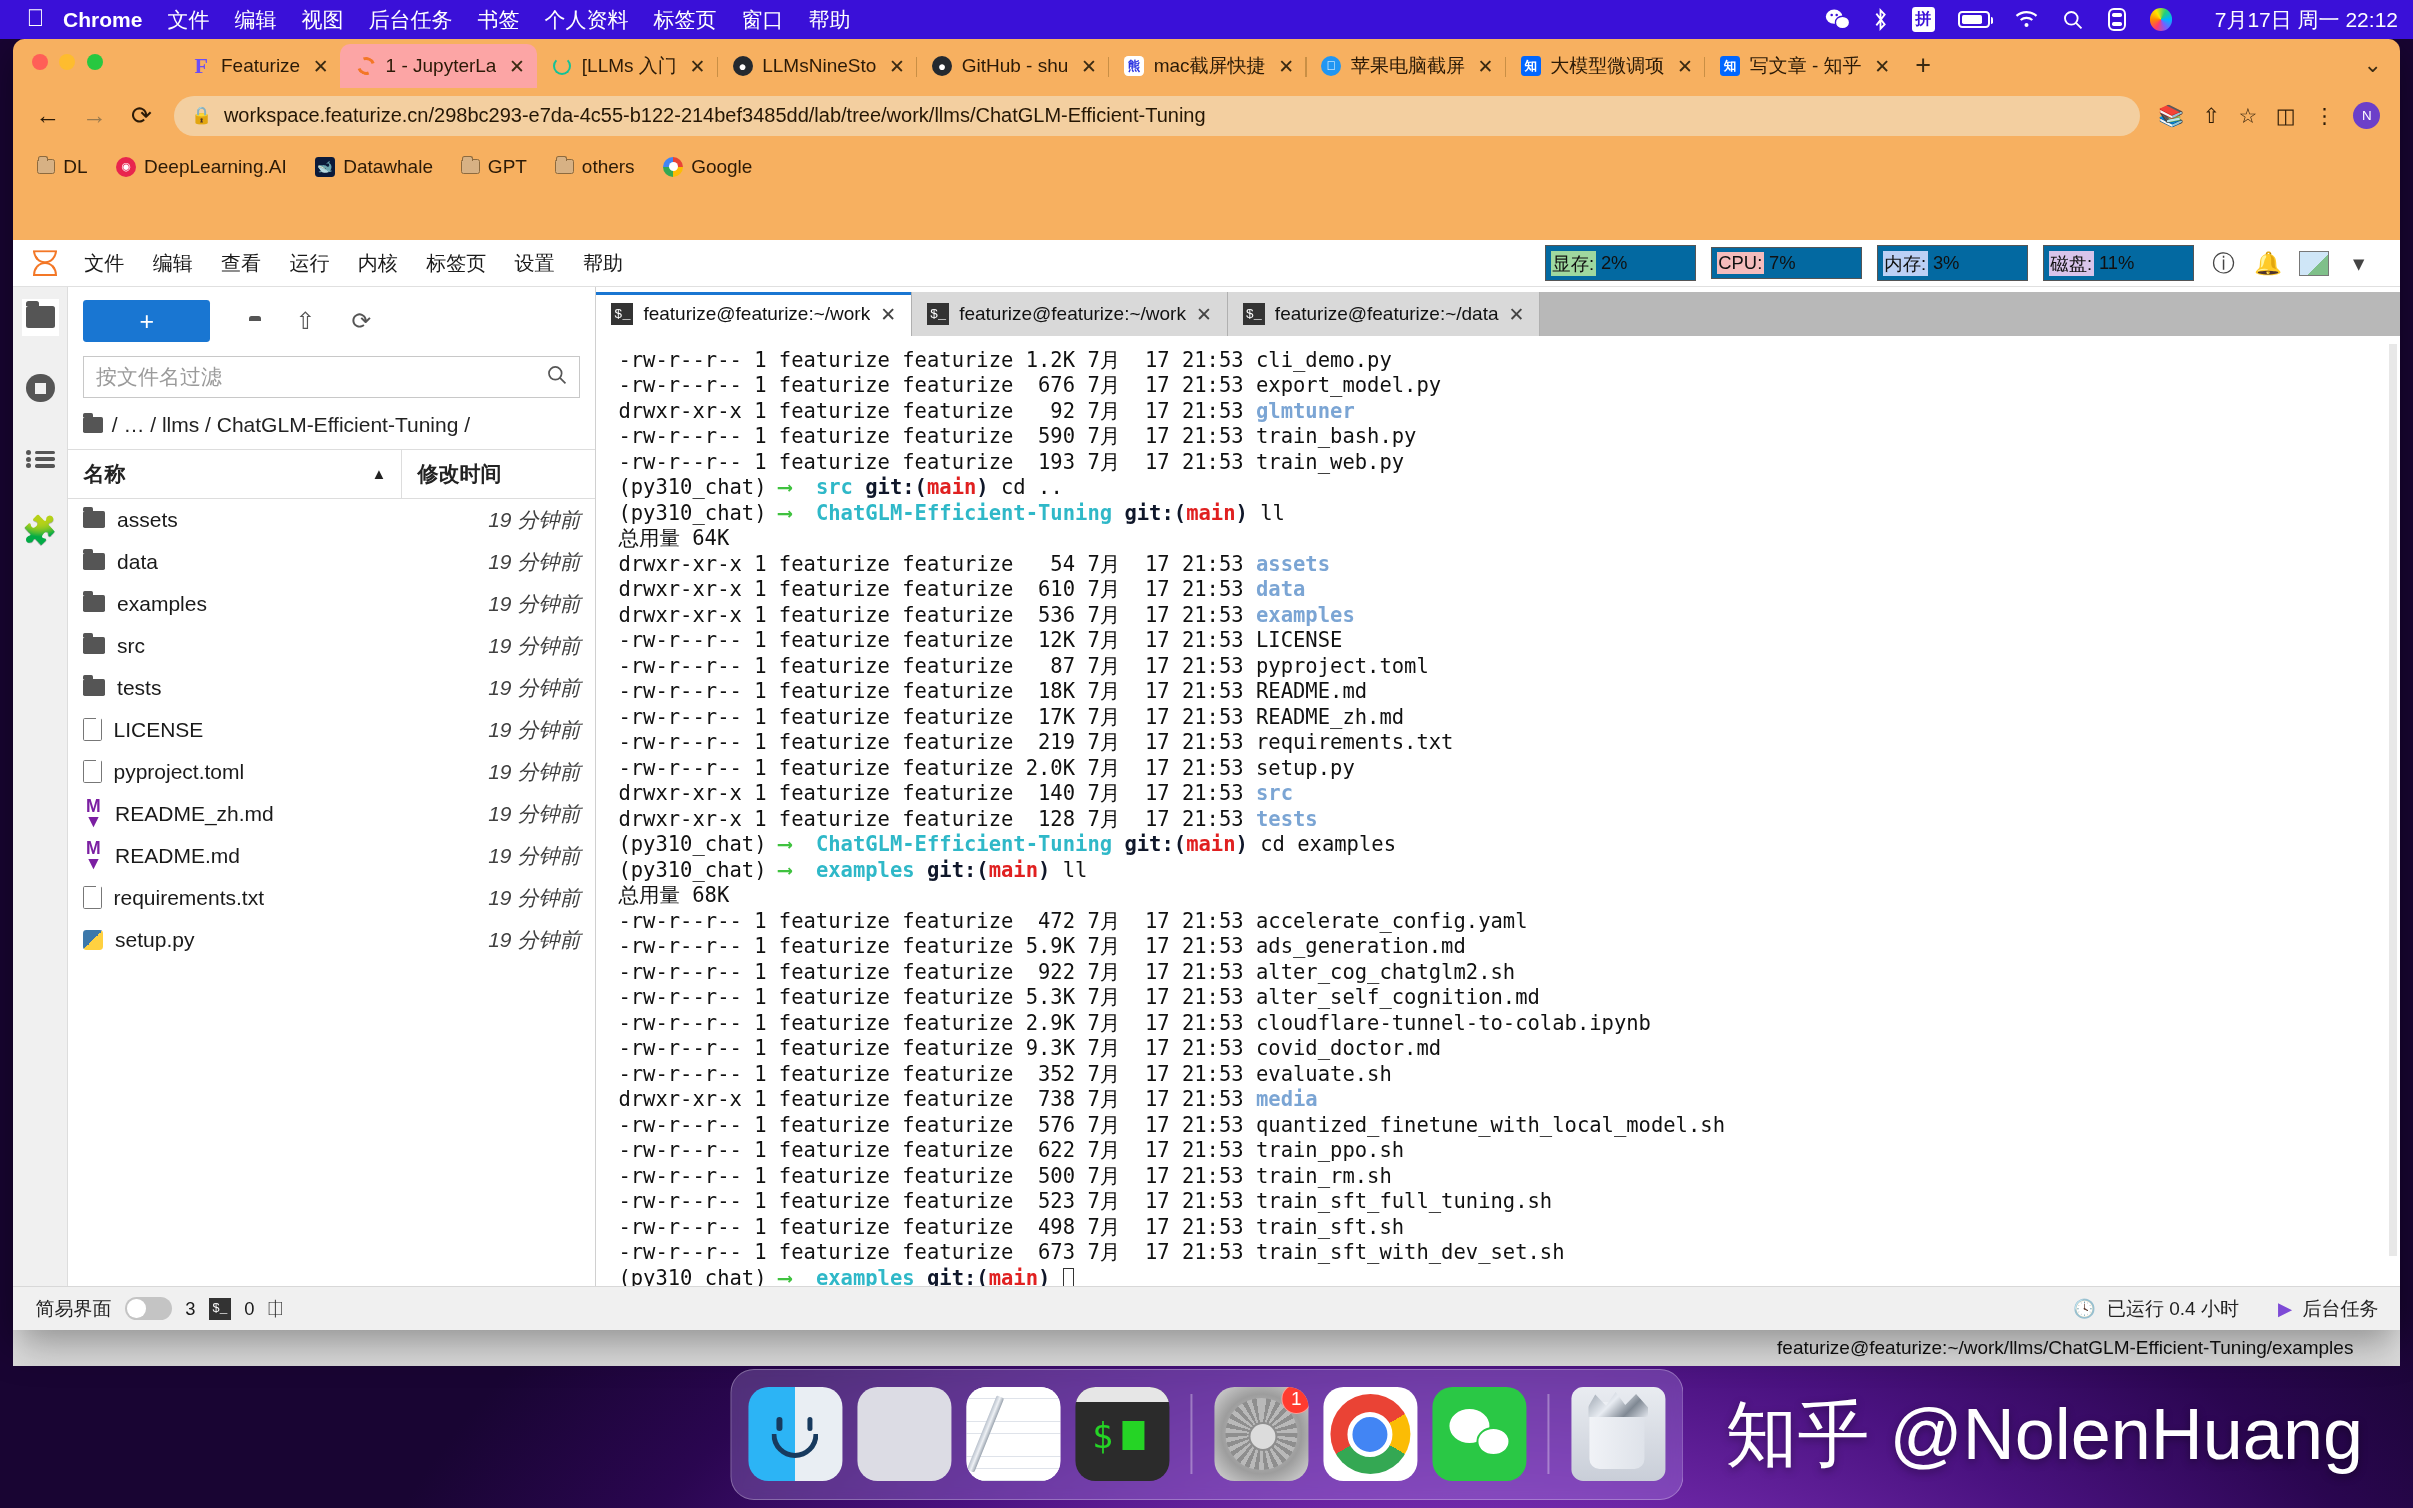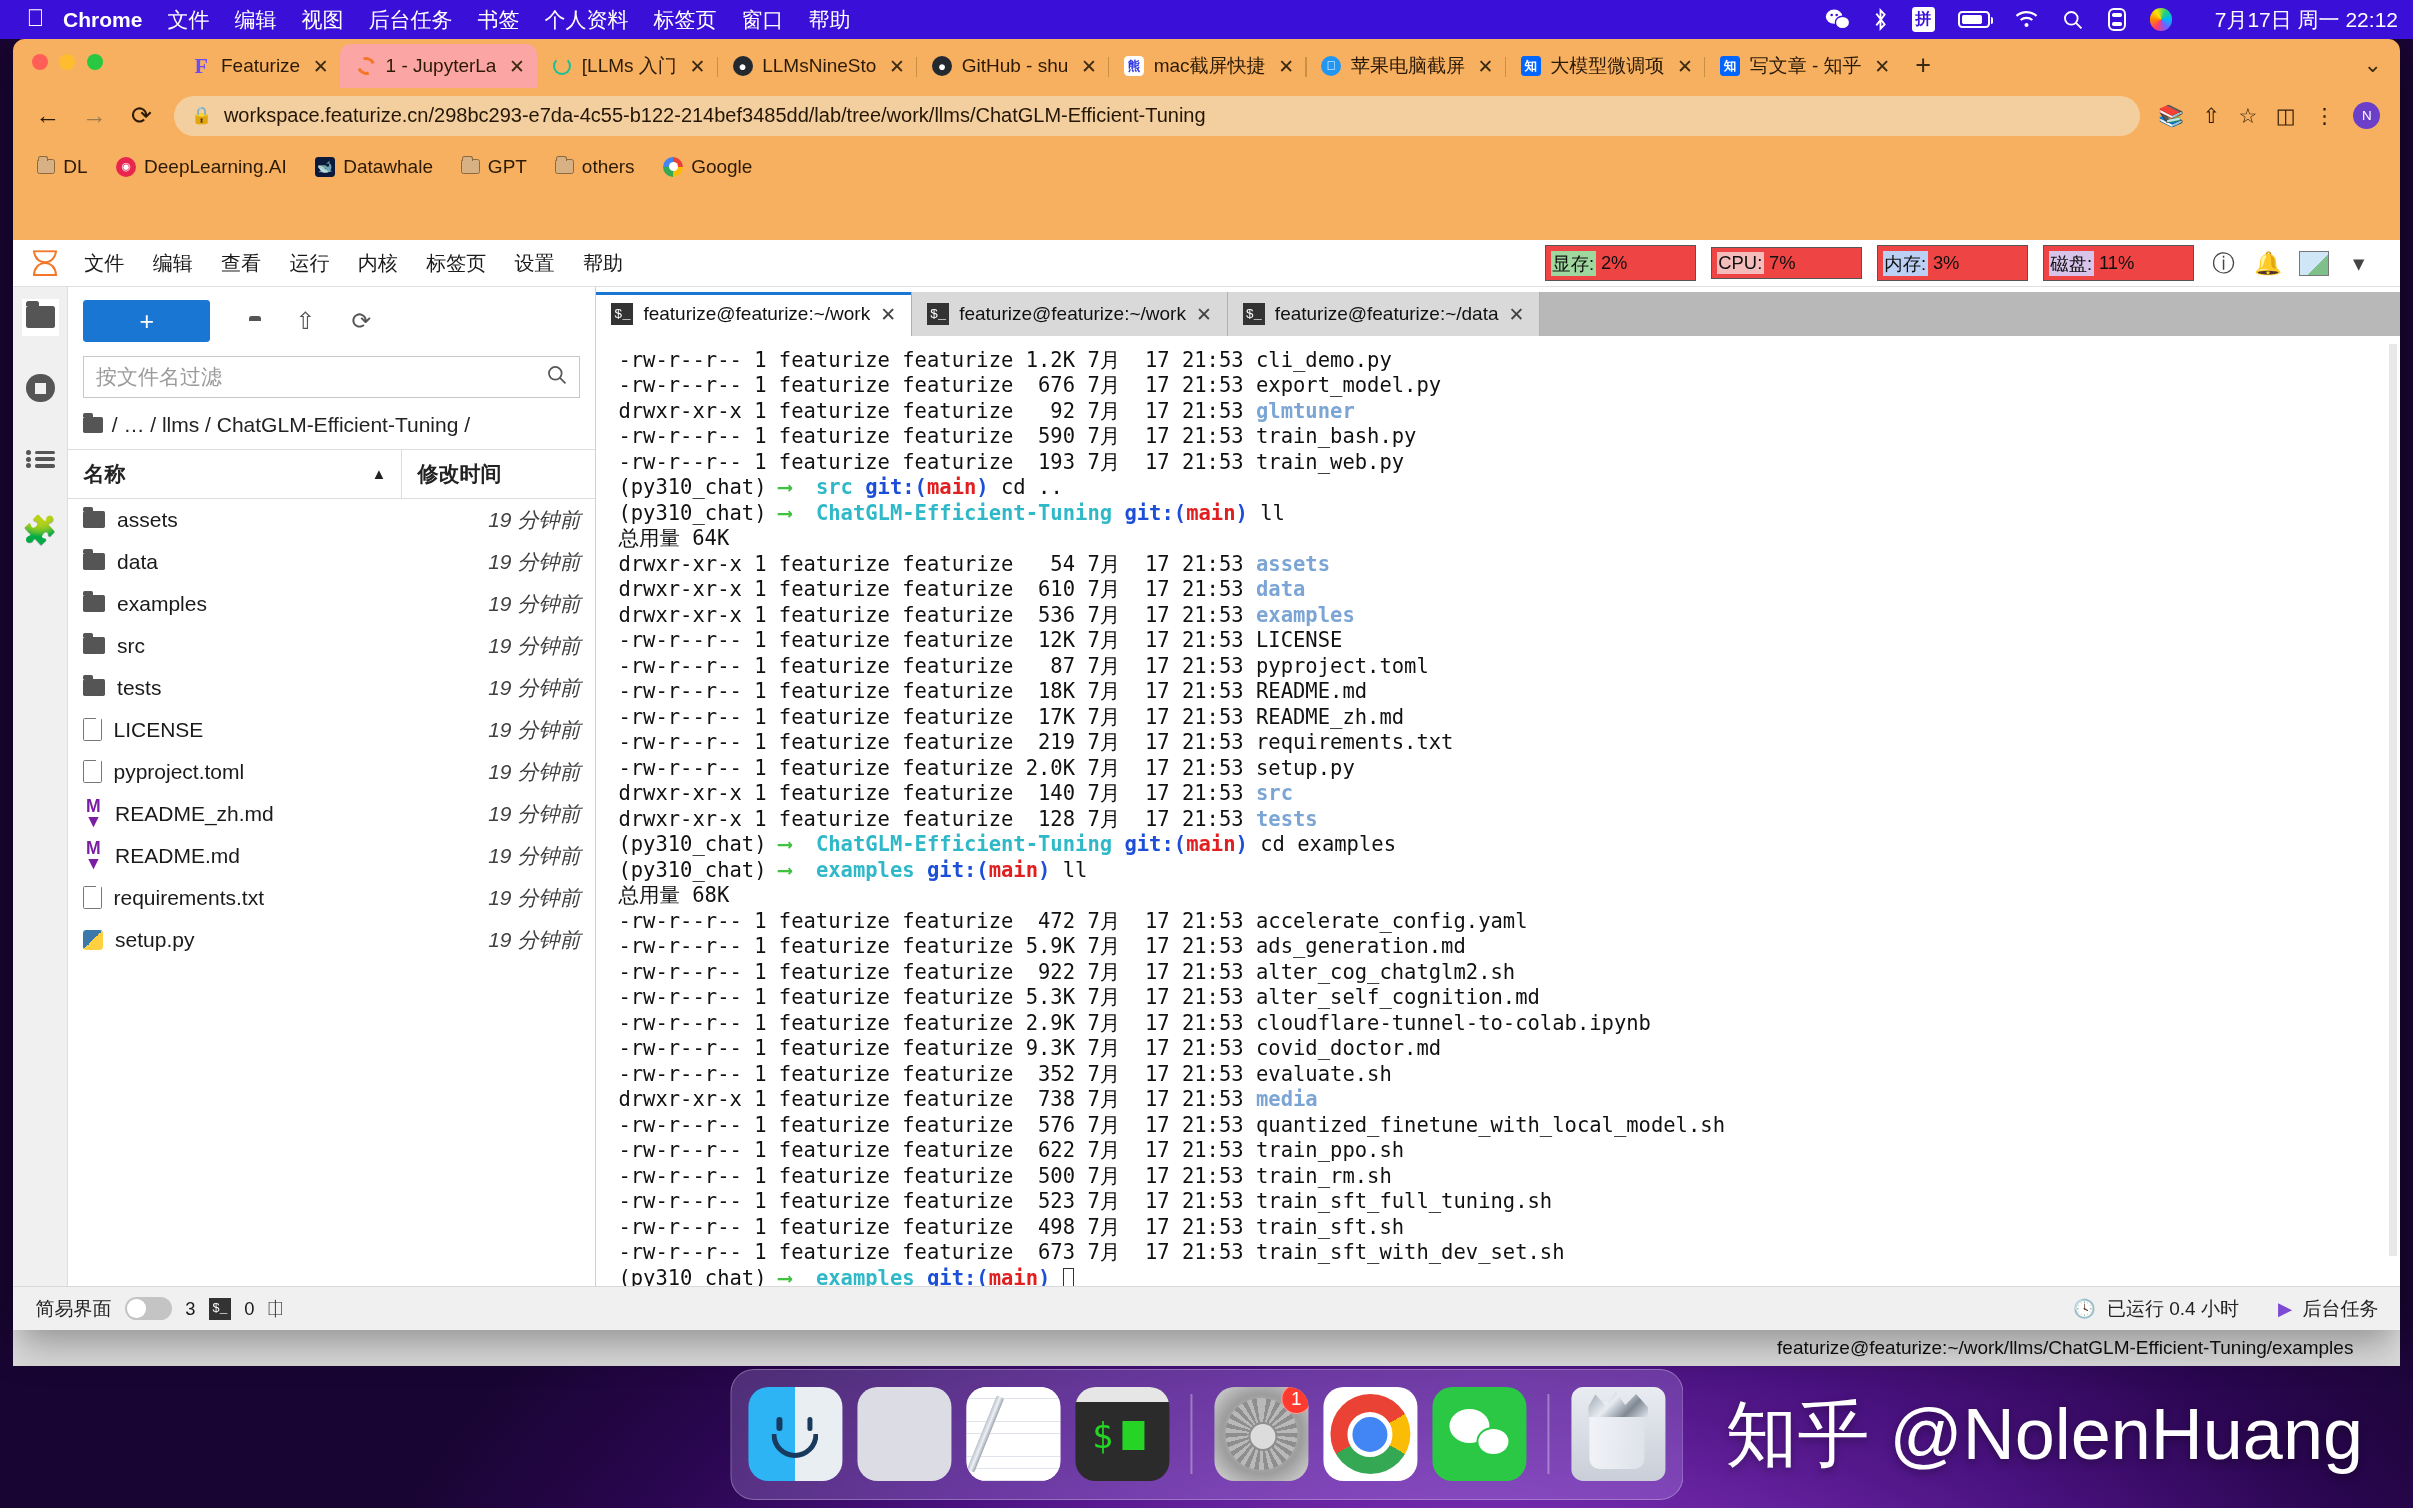--- a/index.html
+++ b/index.html
@@ -125,21 +125,21 @@
   .jlogo { width: 25px; height: 28.5px; margin: 0 13.4px 0 5px; position: relative; }
   .jlogo::before, .jlogo::after {
     content:""; position:absolute; left:1.7px; width: 20px; height: 9.2px;
     border: 2.9px solid #f37726; border-radius: 50% / 100% 100% 0 0;
   }
   .jlogo::before { top: 1.7px; transform: rotate(180deg); }
   .jlogo::after  { bottom: 1.7px; }
   .jmi { font-size: 20px; color: #1a1a1a; padding: 0 14.2px; }
   .jmenu-right { margin-left: auto; display: flex; align-items: center; gap: 15px; padding-right: 13.4px; }
   .statbox {
-    border: 1.3px solid #555; background: #ef4444; font-size: 18.4px; color: #111;
+    border: 1.3px solid #555; background: #0369a1; font-size: 18.4px; color: #111;
     padding: 4.2px 13.4px 4.2px 5px; display: flex; align-items: center; gap: 5px; min-width: 151px;
   }
   .statbox .tagc { padding: 0 1.7px; }
   .icon-btn { width: 30px; height: 30px; display: flex; align-items: center; justify-content: center; font-size: 22.6px; color: #444; }
   .kernel-thumb { width: 30px; height: 25px; border: 1.7px solid #777; background: linear-gradient(135deg,#cfe6f7 60%, #7fc08a 60%); }
 
   .jbody { flex: 1; display: flex; min-height: 0; }
   .jrail { width: 55px; background: #f0f0f0; border-right: 0.8px solid #ddd; padding-top: 11.7px; display: flex; flex-direction: column; align-items: center; gap: 34px; }
   .jrail .ri { width: 37px; height: 37px; display: flex; align-items: center; justify-content: center; color: #555; }
   .jrail .ri.sel { background: #fff; }
@@ -197,21 +197,21 @@
 
   .terminal {
     flex: 1; background: #fff; overflow: hidden;
     font-family: "DejaVu Sans Mono", "Liberation Mono", monospace;
     font-size: 20.5px; line-height: 25.5px;
     padding: 11.7px 0 0 22px;
     color: #111; white-space: pre;
     position: relative;
   }
   .terminal .cyan { color: #2fb8c8; font-weight: bold; }
-  .terminal .blue { color: #1d4ed8; font-weight: bold; }
+  .terminal .blue { color: #0f172a; font-weight: bold; }
   .terminal .dirblue { color: #7ba5d4; font-weight: bold; }
   .terminal .red { color: #e02020; font-weight: bold; }
   .terminal .green { color: #3fc23f; font-weight: bold; }
   .cursor { display: inline-block; width: 11px; height: 20px; border: 1.3px solid #333; vertical-align: -3.4px; }
   .term-scroll { position: absolute; right: 3.4px; top: 8.4px; width: 8.4px; height: 96%; background: #e8e8e8; }
 
   
   .jstatus {
     height: 44px; background: #f0f0f0; border-top: 0.8px solid #d8d8d8;
     display: flex; align-items: center; padding: 0 22px; font-size: 19px; color: #222; gap: 13.4px;

